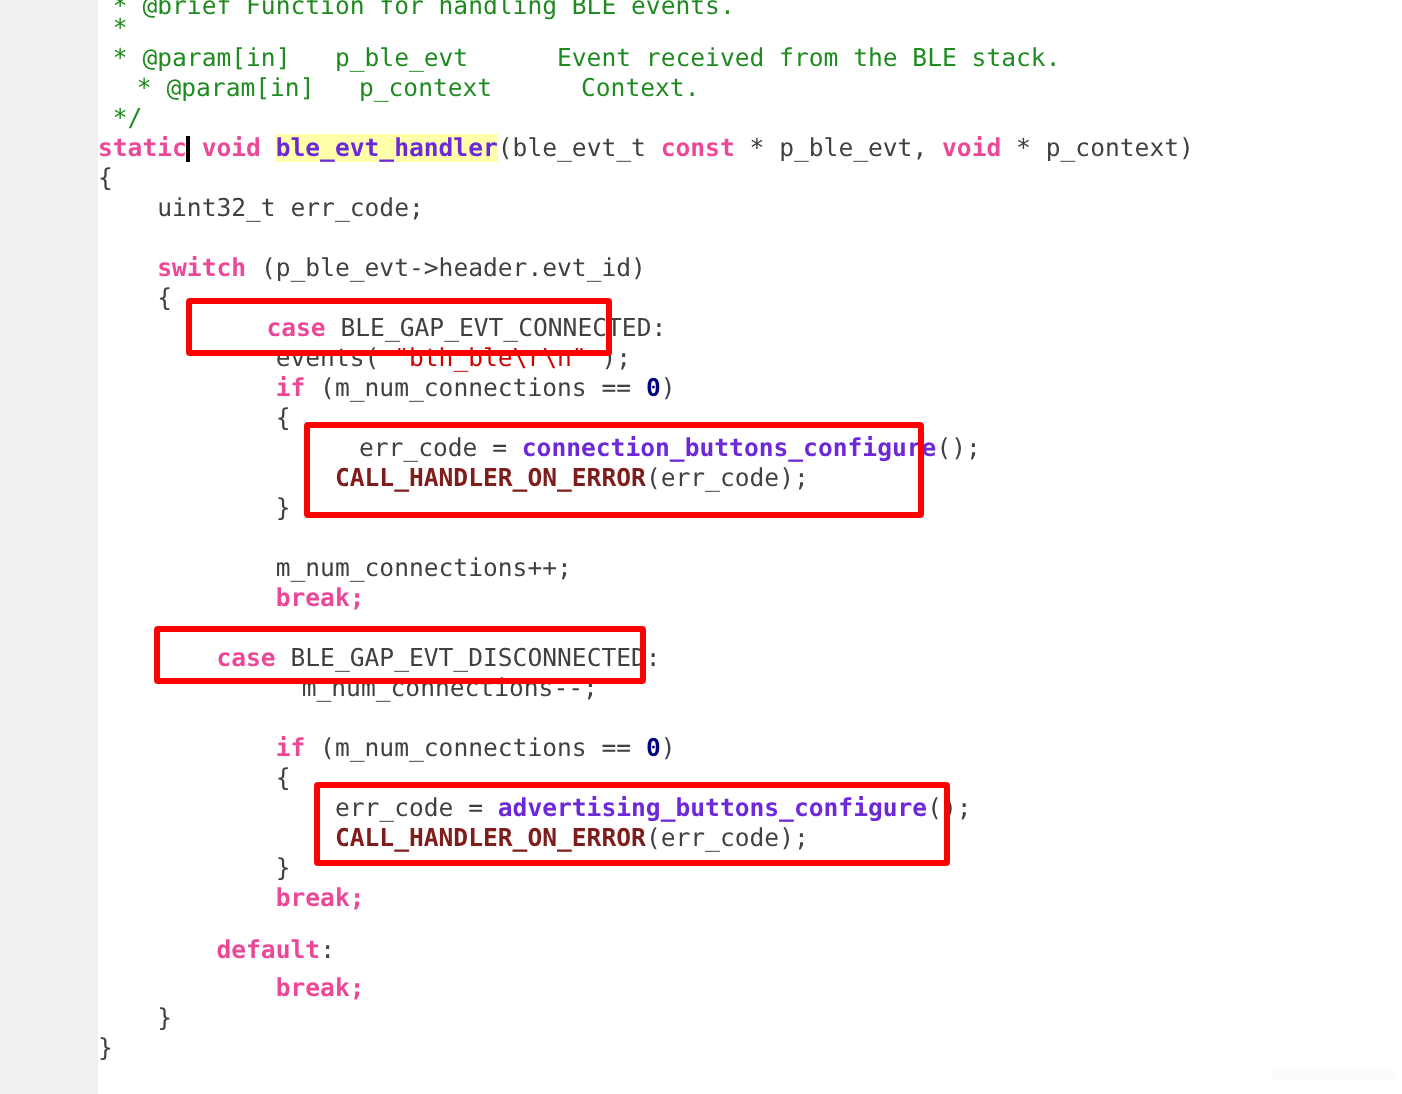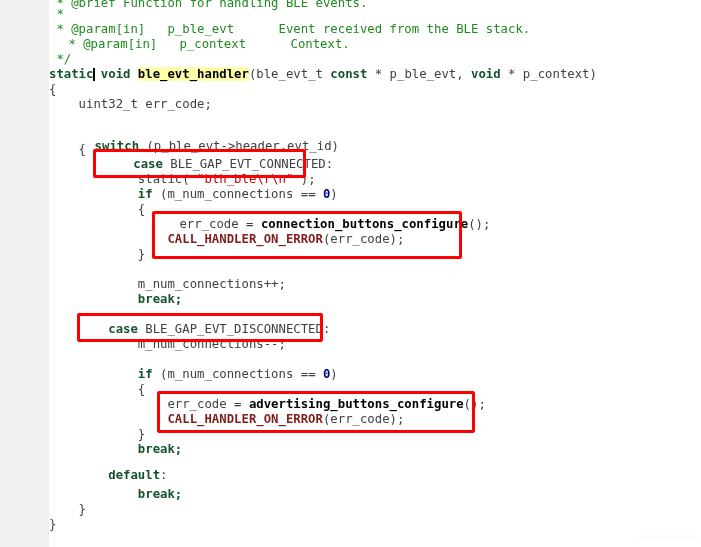--- a/index.html
+++ b/index.html
@@ -83,26 +83,26 @@
     left: 0;
     white-space: pre;
     font-family: "DejaVu Sans Mono", "Liberation Mono", monospace;
     font-size: 12.3px;
     line-height: 15px;
     color: #000000;
     letter-spacing: 0px;
   }
 
   .tok-comment   { color: #1f8a1f; }
-  .tok-keyword   { color: #14532d; font-weight: bold; }
+  .tok-keyword   { color: #ec4899; font-weight: bold; }
   .tok-plain     { color: #404040; }
   .tok-string    { color: #cc0000; }
   .tok-number    { color: #00007f; font-weight: bold; }
   .tok-macro     { color: #7f1d1d; font-weight: bold; }
-  .tok-func      { color: #000000; font-weight: bold; }
+  .tok-func      { color: #6d28d9; font-weight: bold; }
 
   .sel-highlight {
     background: #ffffaa;
   }
 
   
   #caret {
     position: absolute;
     width: 1.5px;
     background: #000000;
@@ -207,35 +207,35 @@
   <div id="code">
       <div class="code-line" style="top: -4px;"><span class="tok-comment"> * @brief Function for handling BLE events.</span></div>
       <div class="code-line" style="top: 7px;"><span class="tok-comment"> *</span></div>
       <div class="code-line" style="top: 22px;"><span class="tok-comment"> * @param[in]   p_ble_evt      Event received from the BLE stack.</span></div>
       <div class="code-line" style="top: 37px; margin-left: 12px;"><span class="tok-comment"> * @param[in]   p_context      Context.</span></div>
       <div class="code-line" style="top: 52px;"><span class="tok-comment"> */</span></div>
       <div class="code-line" style="top: 67px;"><span class="tok-keyword">static void </span><span class="sel-highlight tok-func">ble_evt_handler</span><span class="tok-plain">(ble_evt_t </span><span class="tok-keyword">const</span><span class="tok-plain"> * p_ble_evt, </span><span class="tok-keyword">void</span><span class="tok-plain"> * p_context)</span></div>
       <div class="code-line" style="top: 82px;"><span class="tok-plain">{</span></div>
       <div class="code-line" style="top: 97px;"><span class="tok-plain">    uint32_t err_code;</span></div>
       <div class="code-line" style="top: 112px;">&nbsp;</div>
-      <div class="code-line" style="top: 139px; margin-left: 16px;"><span class="tok-keyword">    switch</span><span class="tok-plain"> (p_ble_evt-&gt;header.evt_id)</span></div>
+      <div class="code-line" style="top: 127px;"><span class="tok-keyword">    switch</span><span class="tok-plain"> (p_ble_evt-&gt;header.evt_id)</span></div>
       <div class="code-line" style="top: 142px;"><span class="tok-plain">    {</span></div>
       <div class="code-line" style="top: 157px; padding-left: 25px;"><span class="tok-keyword">        case</span><span class="tok-plain"> BLE_GAP_EVT_CONNECTED:</span></div>
-      <div class="code-line" style="top: 172px;"><span class="tok-plain">            static( </span><span class="tok-string">"bth_ble\r\n"</span><span class="tok-plain"> );</span></div>
+      <div class="code-line" style="top: 172px;"><span class="tok-plain">            events( </span><span class="tok-string">"bth_ble\r\n"</span><span class="tok-plain"> );</span></div>
       <div class="code-line" style="top: 187px;"><span class="tok-keyword">            if</span><span class="tok-plain"> (m_num_connections == </span><span class="tok-number">0</span><span class="tok-plain">)</span></div>
       <div class="code-line" style="top: 202px;"><span class="tok-plain">            {</span></div>
       <div class="code-line" style="top: 217px; padding-left: 12px;"><span class="tok-plain">                err_code = </span><span class="tok-func">connection_buttons_configure</span><span class="tok-plain">();</span></div>
       <div class="code-line" style="top: 232px;"><span class="tok-macro">                CALL_HANDLER_ON_ERROR</span><span class="tok-plain">(err_code);</span></div>
       <div class="code-line" style="top: 247px;"><span class="tok-plain">            }</span></div>
       <div class="code-line" style="top: 262px;">&nbsp;</div>
       <div class="code-line" style="top: 277px;"><span class="tok-plain">            m_num_connections++;</span></div>
       <div class="code-line" style="top: 292px;"><span class="tok-keyword">            break;</span></div>
       <div class="code-line" style="top: 307px;">&nbsp;</div>
       <div class="code-line" style="top: 322px; text-align: right;"><span class="tok-keyword">        case</span><span class="tok-plain"> BLE_GAP_EVT_DISCONNECTED:</span></div>
-      <div class="code-line" style="top: 337px;"><span class="tok-plain">            m_num_connections--;</span></div>
+      <div class="code-line" style="top: 337px; padding-left: 13px;"><span class="tok-plain">            m_num_connections--;</span></div>
       <div class="code-line" style="top: 352px;">&nbsp;</div>
       <div class="code-line" style="top: 367px;"><span class="tok-keyword">            if</span><span class="tok-plain"> (m_num_connections == </span><span class="tok-number">0</span><span class="tok-plain">)</span></div>
       <div class="code-line" style="top: 382px;"><span class="tok-plain">            {</span></div>
       <div class="code-line" style="top: 397px;"><span class="tok-plain">                err_code = </span><span class="tok-func">advertising_buttons_configure</span><span class="tok-plain">();</span></div>
       <div class="code-line" style="top: 412px;"><span class="tok-macro">                CALL_HANDLER_ON_ERROR</span><span class="tok-plain">(err_code);</span></div>
       <div class="code-line" style="top: 427px;"><span class="tok-plain">            }</span></div>
       <div class="code-line" style="top: 442px;"><span class="tok-keyword">            break;</span></div>
       <div class="code-line" style="top: 457px;">&nbsp;</div>
       <div class="code-line" style="top: 468px;"><span class="tok-keyword">        default</span><span class="tok-plain">:</span></div>
       <div class="code-line" style="top: 487px;"><span class="tok-keyword">            break;</span></div>

